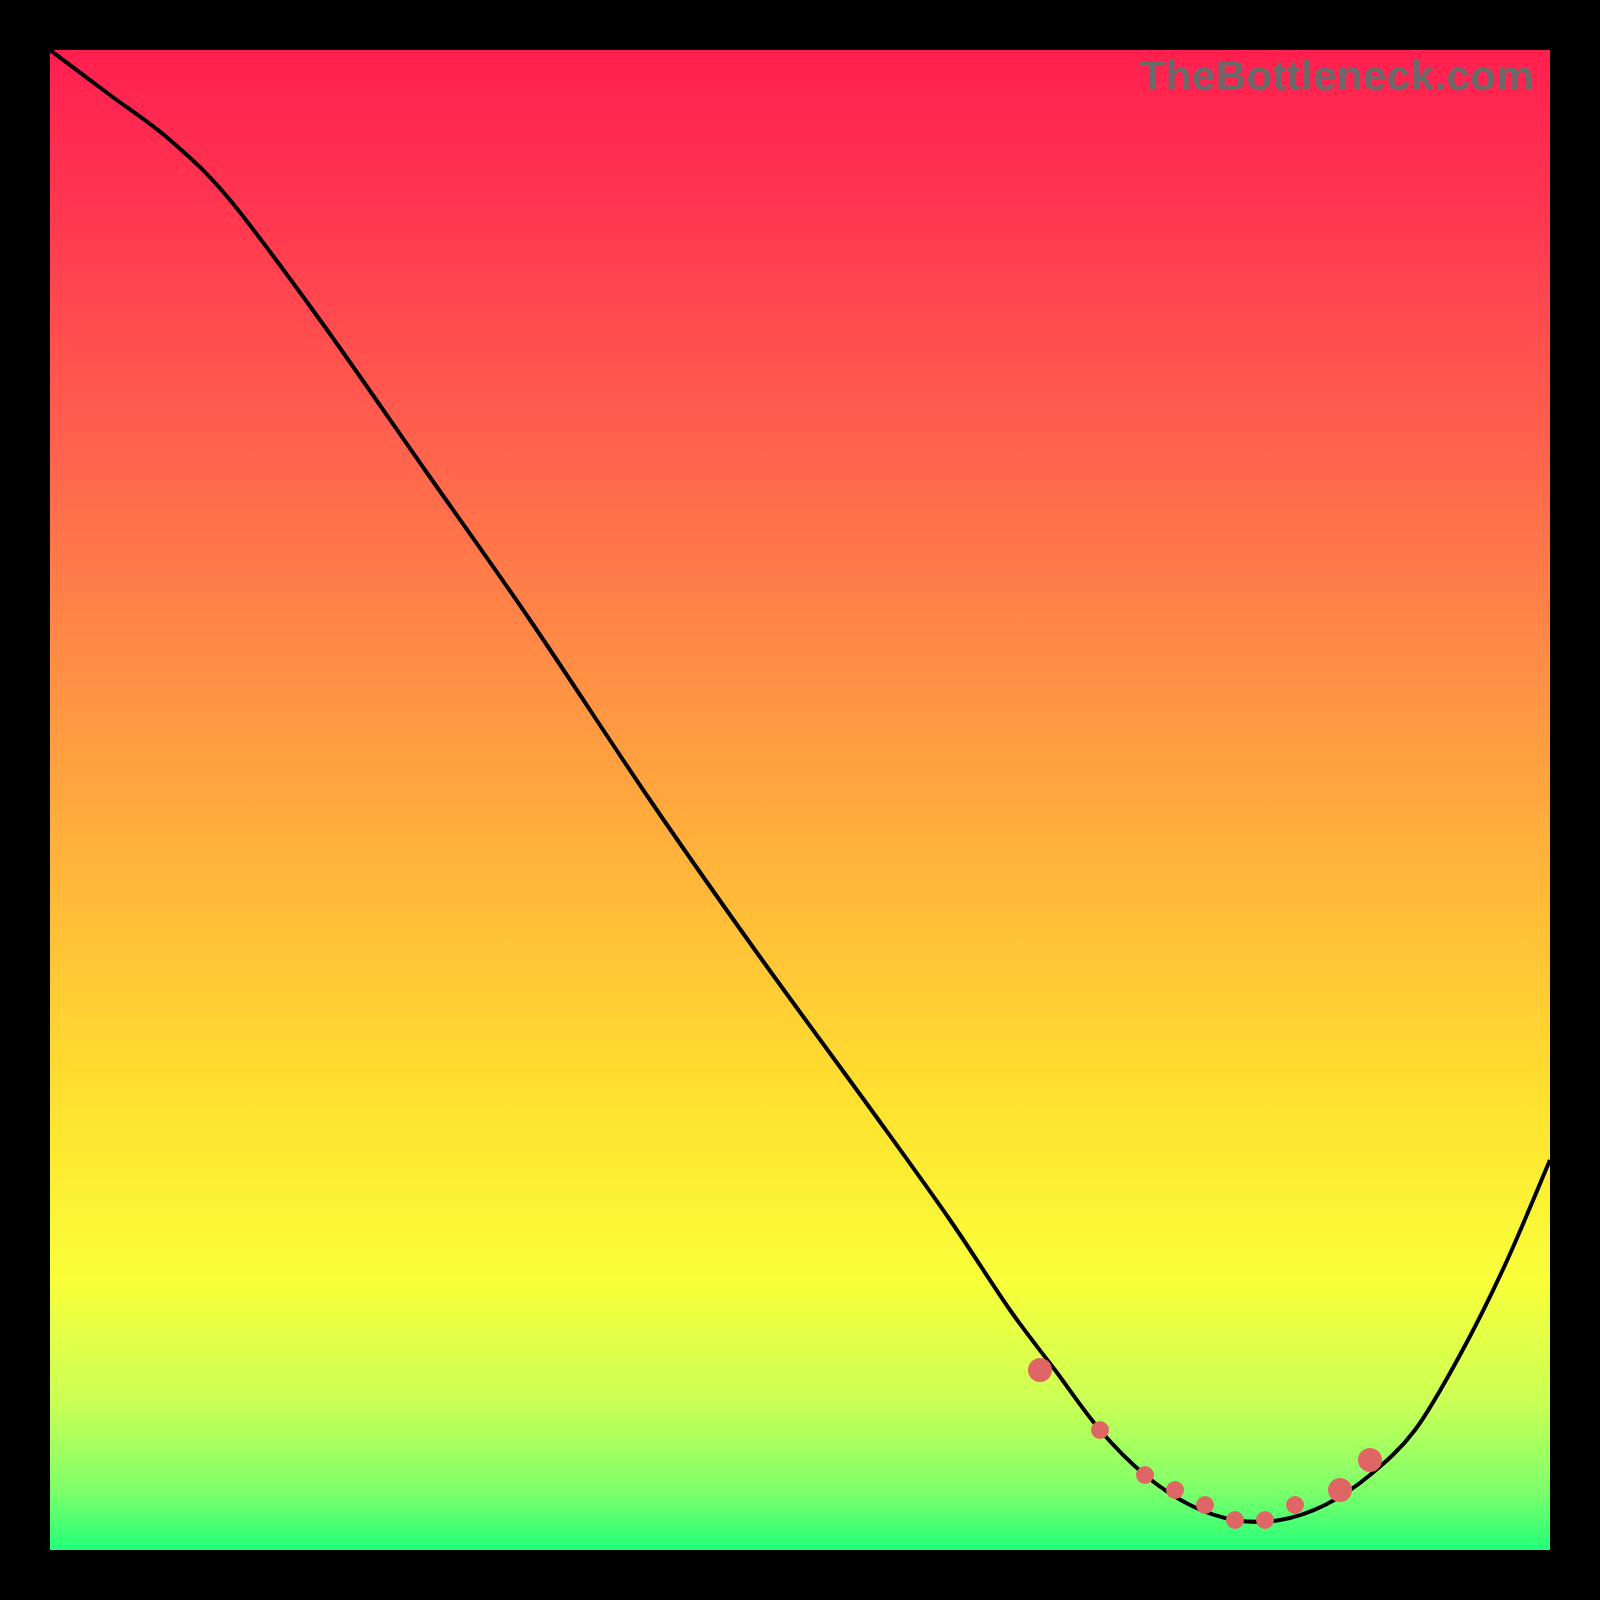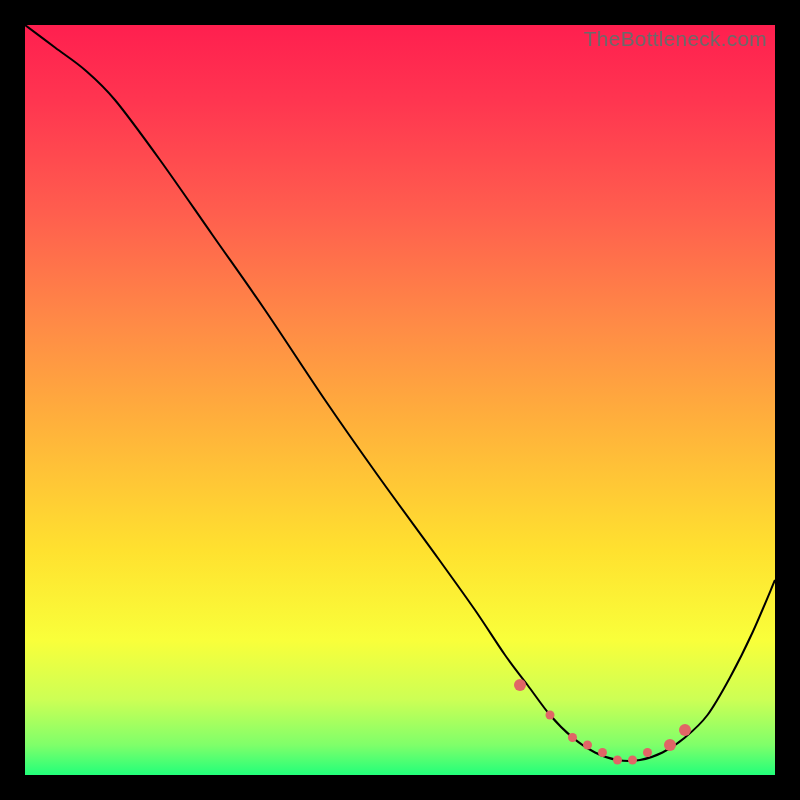--- a/index.html
+++ b/index.html
@@ -34,21 +34,21 @@
     z-index: 2;
   }
   .watermark {
     position: absolute;
     top: 2px;
     right: 8px;
     z-index: 3;
     color: #6a6a6a;
     font-family: Arial, Helvetica, sans-serif;
     font-size: 21px;
-    font-weight: 400;
+    font-weight: 700;
     letter-spacing: 0.2px;
   }
 </style>
 </head>
 <body>
 
 <div class="chart-area">
   <svg class="gradient-bg" viewBox="0 0 750 750" preserveAspectRatio="none">
     <defs>
       <linearGradient id="bgGrad" x1="0" y1="0" x2="0" y2="1">

